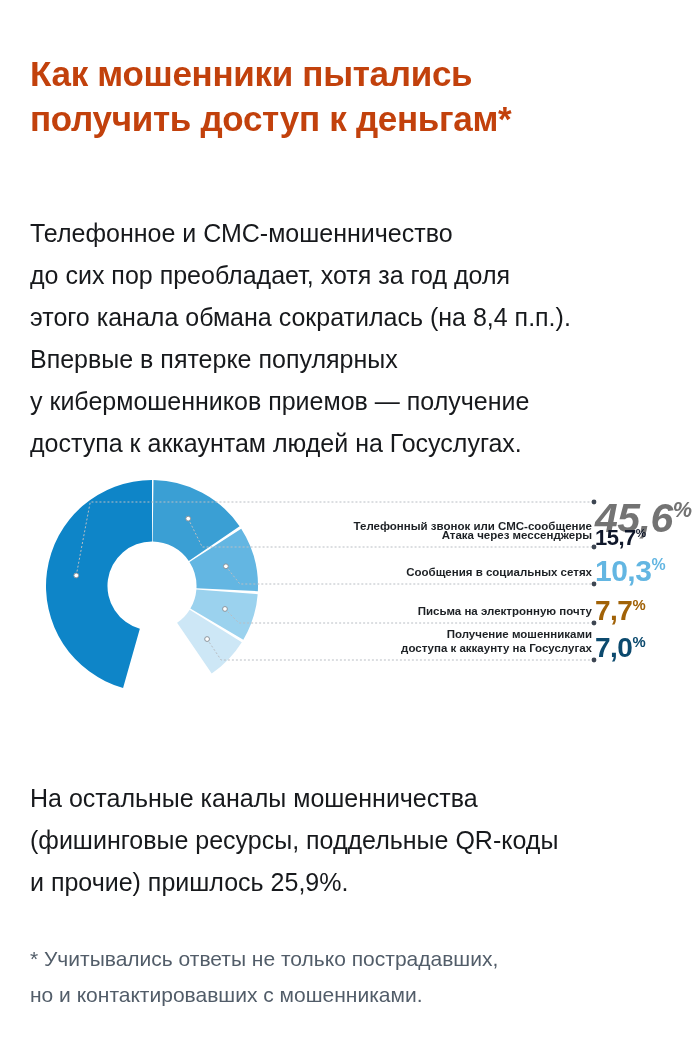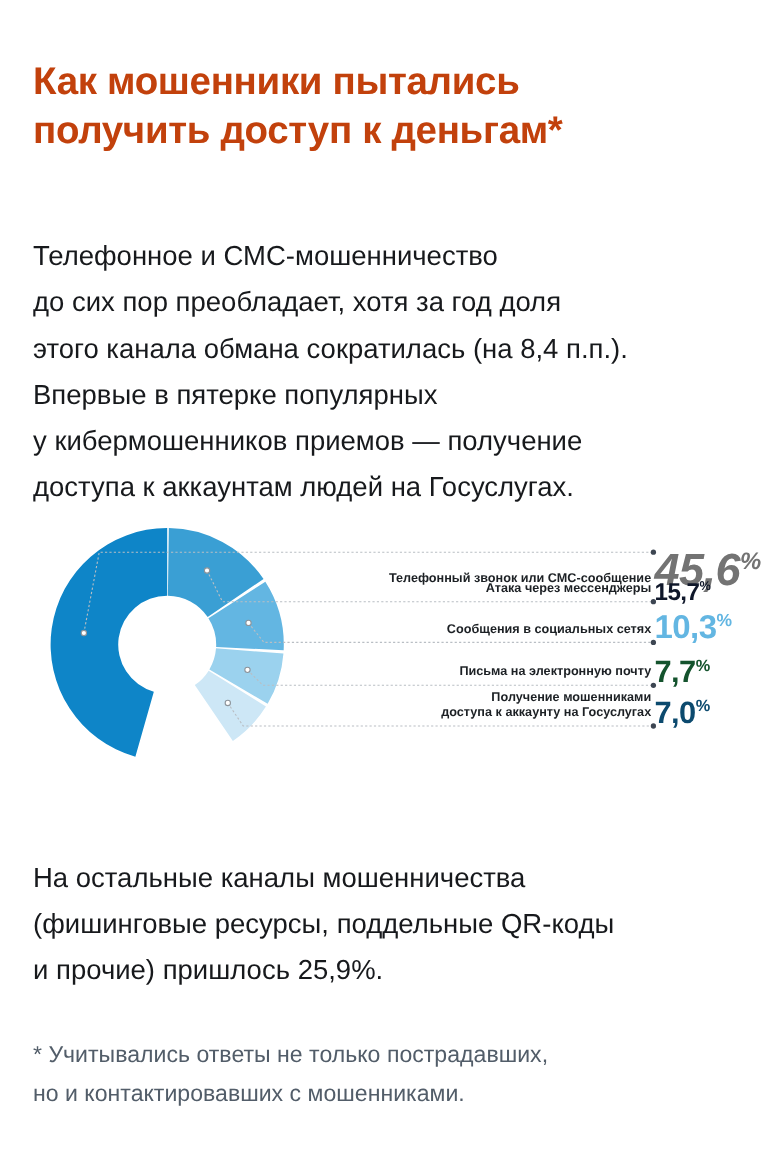--- a/index.html
+++ b/index.html
@@ -214,21 +214,21 @@
         <div class="legend-row" style="top: 45px;">
           <div class="legend-label">Атака через мессенджеры</div>
           <div class="legend-value" style="color: #0f172a; font-size: 22px;">15,7<span class="pct">%</span></div>
         </div>
         <div class="legend-row" style="top: 82px;">
           <div class="legend-label">Сообщения в социальных сетях</div>
           <div class="legend-value" style="color: rgb(99, 182, 226); font-size: 30px;">10,3<span class="pct">%</span></div>
         </div>
         <div class="legend-row" style="top: 121px;">
           <div class="legend-label">Письма на электронную почту</div>
-          <div class="legend-value" style="color: #14532d; font-size: 28px;">7,7<span class="pct">%</span></div>
+          <div class="legend-value" style="color: #a16207; font-size: 28px;">7,7<span class="pct">%</span></div>
         </div>
         <div class="legend-row" style="top: 158px;">
           <div class="legend-label">Получение мошенниками<br>доступа к аккаунту на Госуслугах</div>
           <div class="legend-value" style="color: #0c4a6e; font-size: 28px;">7,0<span class="pct">%</span></div>
         </div>
       </div>
   </div>
 
   <p class="outro">
     <span class="line">На остальные каналы мошенничества</span>

